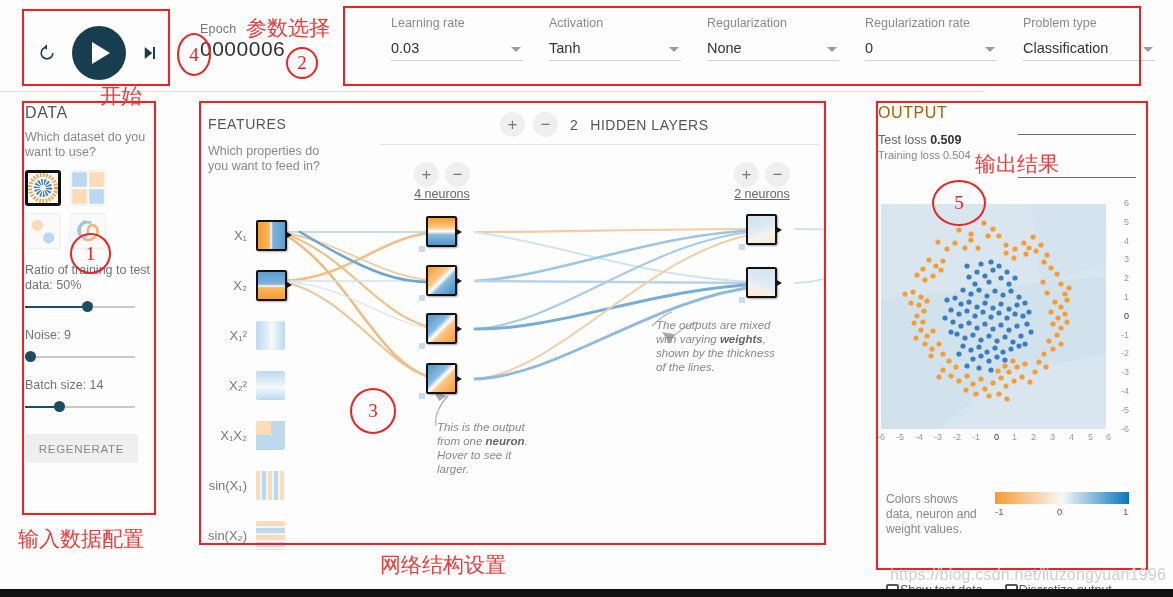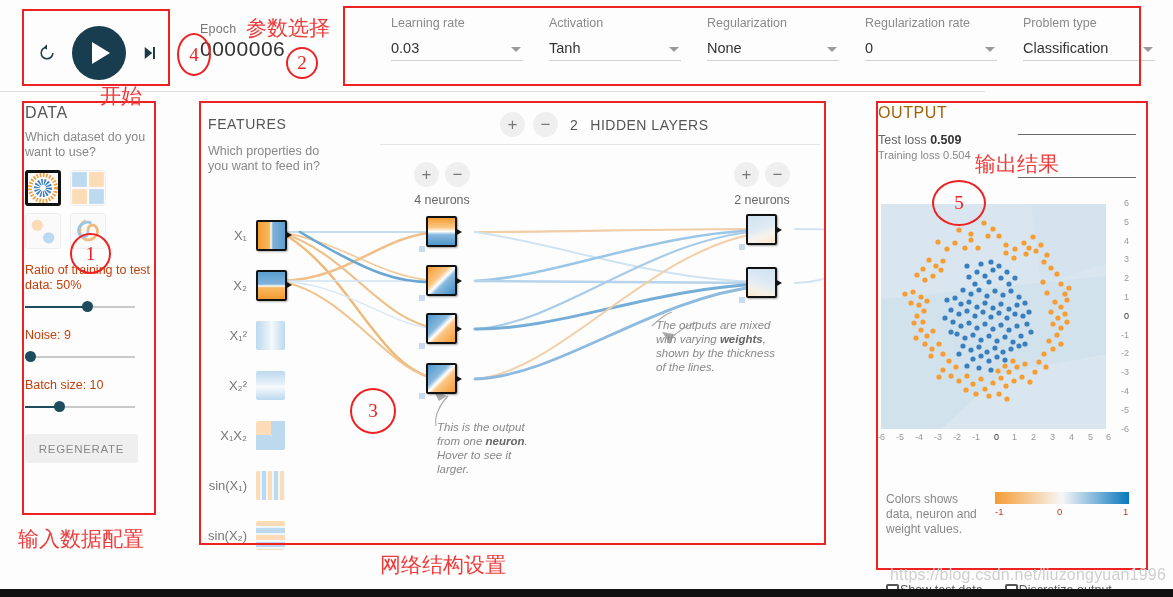--- a/index.html
+++ b/index.html
@@ -54,21 +54,21 @@
   
   .data-panel { position: absolute; left: 25px; top: 104px; width: 132px; height: 410px; }
   .panel-title { font-size: 16px; color: #555; letter-spacing: .6px; }
   .panel-sub { font-size: 12.5px; color: #888; line-height: 15px; margin-top: 8px; }
   .thumb-grid { margin-top: 10px; display: grid; grid-template-columns: 38px 38px; gap: 7px; }
   .thumb {
     width: 36px; height: 36px; border-radius: 3px; background: #fafafa;
     border: 1px solid #eee; cursor: pointer; position: relative; overflow: hidden;
   }
   .thumb.sel { border: 3px solid #111; }
-  .slider-label { font-size: 12.5px; color: #c2410c; margin-top: 14px; line-height: 15px; }
+  .slider-label { font-size: 12.5px; color: #737373; margin-top: 14px; line-height: 15px; }
   .slider { position: relative; width: 110px; height: 14px; margin-top: 7px; cursor: pointer; }
   .slider .track { position: absolute; top: 6px; left: 0; width: 110px; height: 2px; background: #c9c9c9; }
   .slider .fill { position: absolute; top: 6px; left: 0; height: 2px; background: #1c4c5e; }
   .slider .knob { position: absolute; top: 1px; width: 11px; height: 11px; border-radius: 50%; background: #1c4c5e; }
   .regen-btn {
     margin-top: 20px; width: 113px; height: 29px; background: #efefef; border: none;
     font-size: 11.5px; color: #888; letter-spacing: .7px; cursor: pointer; border-radius: 2px;
   }
 
   
@@ -79,21 +79,21 @@
   .round-btn {
     width: 25px; height: 25px; border-radius: 50%; background: #efefef; border: none;
     color: #777; font-size: 17px; line-height: 1; display: flex; align-items: center;
     justify-content: center; cursor: pointer;
   }
   .layers-text { font-size: 14px; color: #555; letter-spacing: .5px; margin-left: 4px; }
   .hr-line { position: absolute; left: 180px; top: 40px; width: 440px; height: 1px; background: #e4e4e4; }
 
   .neuron-ctl { position: absolute; display: flex; flex-direction: column; align-items: center; }
   .neuron-ctl .btns { display: flex; gap: 6px; }
-  .neuron-ctl .cnt { font-size: 12.5px; color: #666; margin-top: 6px; }
+  .neuron-ctl .cnt { font-size: 12.5px; color: #666; margin-top: 0; text-decoration: underline; }
 
   .feat-list { position: absolute; left: 8px; top: 106px; }
   .feat-row { display: flex; align-items: center; height: 50px; }
   .feat-lbl { width: 48px; text-align: right; padding-right: 9px; font-size: 13px; color: #777; }
   .sq {
     width: 29px; height: 29px; border-radius: 2px; cursor: pointer; position: relative;
   }
   .sq.act { border: 2.5px solid #111; width: 31px; height: 31px; box-shadow: 1px 1px 2px rgba(0,0,0,.3); }
   .nport { position: absolute; right: -7px; top: 50%; margin-top: -4px; width: 0; height: 0;
     border-left: 7px solid #111; border-top: 4px solid transparent; border-bottom: 4px solid transparent; }
@@ -264,21 +264,21 @@
       <div class="knob" style="left:57px"></div>
     </div>
 
     <div class="slider-label">Noise:  9</div>
     <div class="slider">
       <div class="track"></div>
       <div class="fill" style="width:4px"></div>
       <div class="knob" style="left:0px"></div>
     </div>
 
-    <div class="slider-label">Batch size:  10</div>
+    <div class="slider-label">Batch size:  14</div>
     <div class="slider">
       <div class="track"></div>
       <div class="fill" style="width:34px"></div>
       <div class="knob" style="left:29px"></div>
     </div>
 
     <button class="regen-btn">REGENERATE</button>
   </div>
 
   <div class="net-panel">

